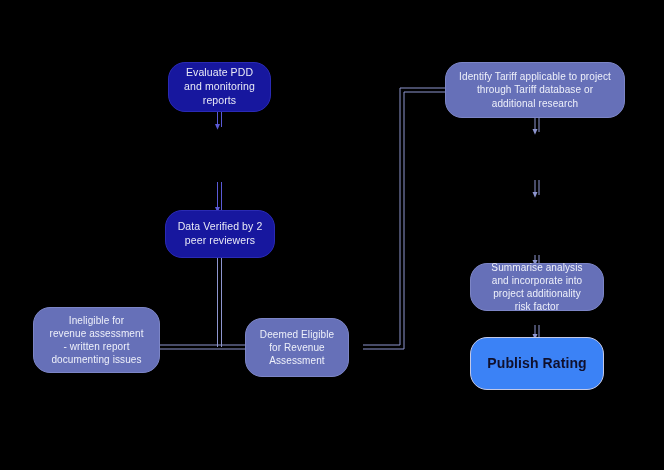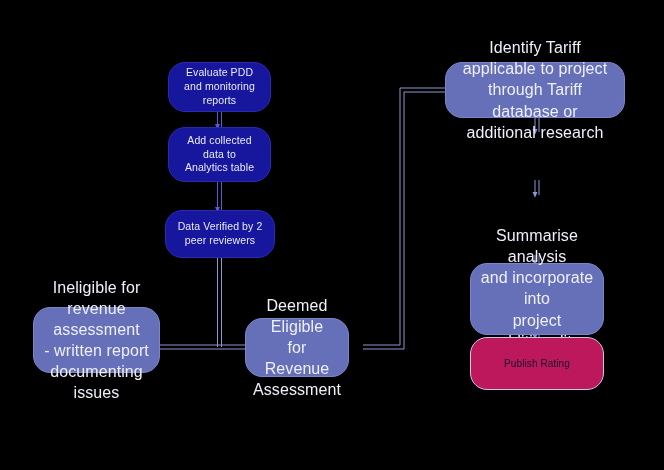--- a/index.html
+++ b/index.html
@@ -3,22 +3,22 @@
 <meta charset="utf-8">
 <style>
   html,body{margin:0;padding:0;background:#000;}
   body{width:664px;height:470px;overflow:hidden;font-family:"Liberation Sans",sans-serif;}
   #canvas{position:relative;width:664px;height:470px;background:#000000;}
   svg#wires{position:absolute;left:0;top:0;width:664px;height:470px;pointer-events:none;}
   .node{position:absolute;box-sizing:border-box;display:flex;align-items:center;justify-content:center;
         text-align:center;border-radius:17px;line-height:1.32;letter-spacing:.1px;}
   .node span{display:block;padding:0 9px;}
   .n-dark{background:#17179e;color:#e9eaf6;font-size:10.5px;border:1px solid #2a2ab4;}
-  .n-mid{background:#6670b8;color:#eef0fa;font-size:16px;border:1px solid #7c85c6;}
-  .n-light{background:#be185d;color:#10102c;font-size:10px;font-weight:normal;border:1px solid #c3c8e6;}
+  .n-mid{background:#6670b8;color:#eef0fa;font-size:10px;border:1px solid #7c85c6;}
+  .n-light{background:#3b82f6;color:#10102c;font-size:14px;font-weight:bold;border:1px solid #c3c8e6;}
 </style>
 </head>
 <body>
 
 <div id="canvas">
 
   <svg id="wires" viewBox="0 0 664 470">
     <defs>
       <marker id="ah" markerWidth="7" markerHeight="7" refX="3.2" refY="3" orient="auto">
         <path d="M0,0.4 L6,3 L0,5.6 z" fill="#8e96cf"></path>
@@ -70,35 +70,32 @@
     </g>
     <g stroke="#8e96cf" stroke-width="1" fill="none">
       <path d="M535,325 L535,337" marker-end="url(#ah)"></path>
       <path d="M539,325 L539,337"></path>
     </g>
   </svg>
 
   <div class="node n-dark" style="left:168px;top:62px;width:103px;height:50px;">
       <span>Evaluate PDD<br>and monitoring<br>reports</span>
     </div>
-  <div class="node n-dark" style="left:168px;top:127px;width:103px;height:55px;">
-      <span>Add collected<br>data to<br>Analytics table</span>
-    </div>
   <div class="node n-dark" style="left:165px;top:210px;width:110px;height:48px;">
       <span>Data Verified by 2<br>peer reviewers</span>
     </div>
   <div class="node n-mid" style="left:33px;top:307px;width:127px;height:66px;">
       <span>Ineligible for<br>revenue assessment<br>- written report<br>documenting issues</span>
     </div>
   <div class="node n-mid" style="left:245px;top:318px;width:104px;height:59px;">
       <span>Deemed Eligible<br>for Revenue<br>Assessment</span>
     </div>
   <div class="node n-mid" style="left:445px;top:62px;width:180px;height:56px;">
       <span>Identify Tariff applicable to project<br>through Tariff database or<br>additional research</span>
     </div>
-  <div class="node n-mid" style="left:470px;top:263px;width:134px;height:72px;justify-content:center;">
+  <div class="node n-mid" style="left:470px;top:263px;width:134px;height:48px;justify-content:center;">
       <span>Summarise analysis<br>and incorporate into<br>project additionality<br>risk factor</span>
     </div>
   <div class="node n-light" style="left:470px;top:337px;width:134px;height:53px;">
       <span>Publish Rating</span>
     </div>
 
 </div>
 
 </body></html>

